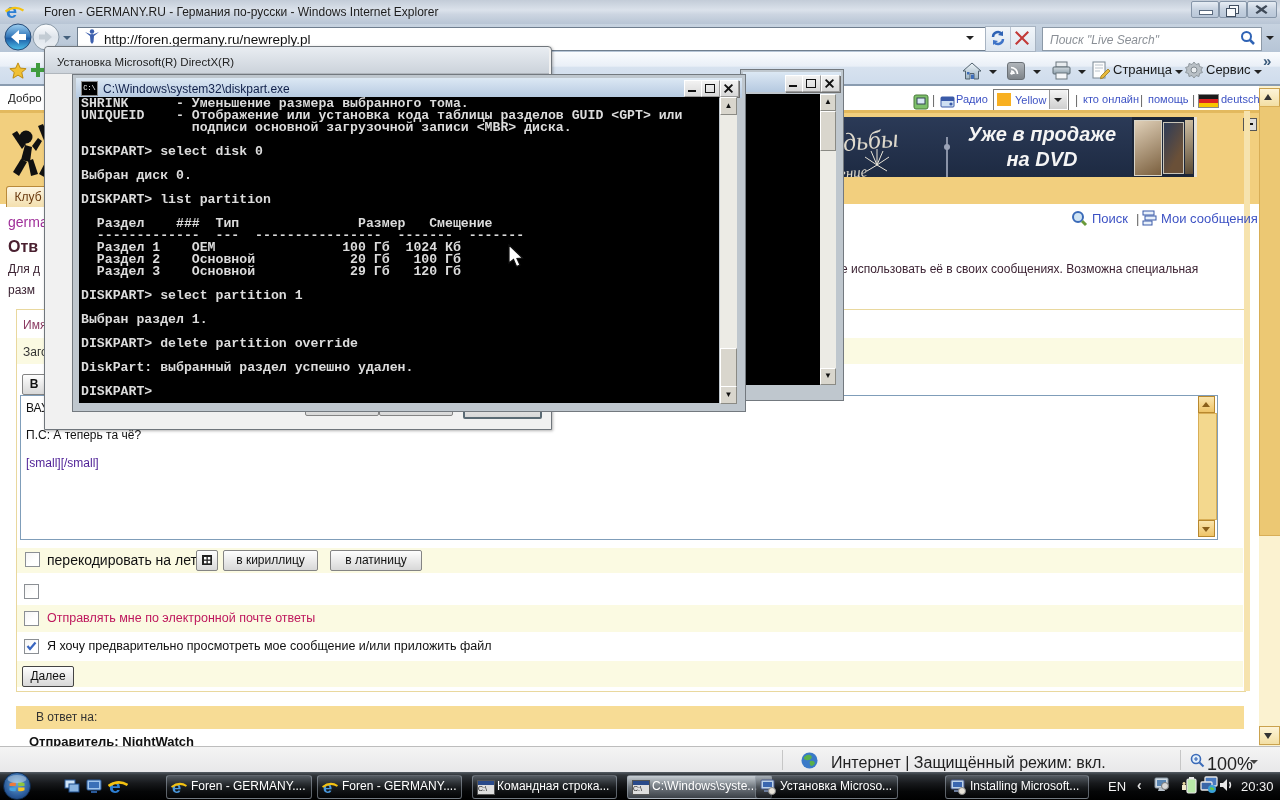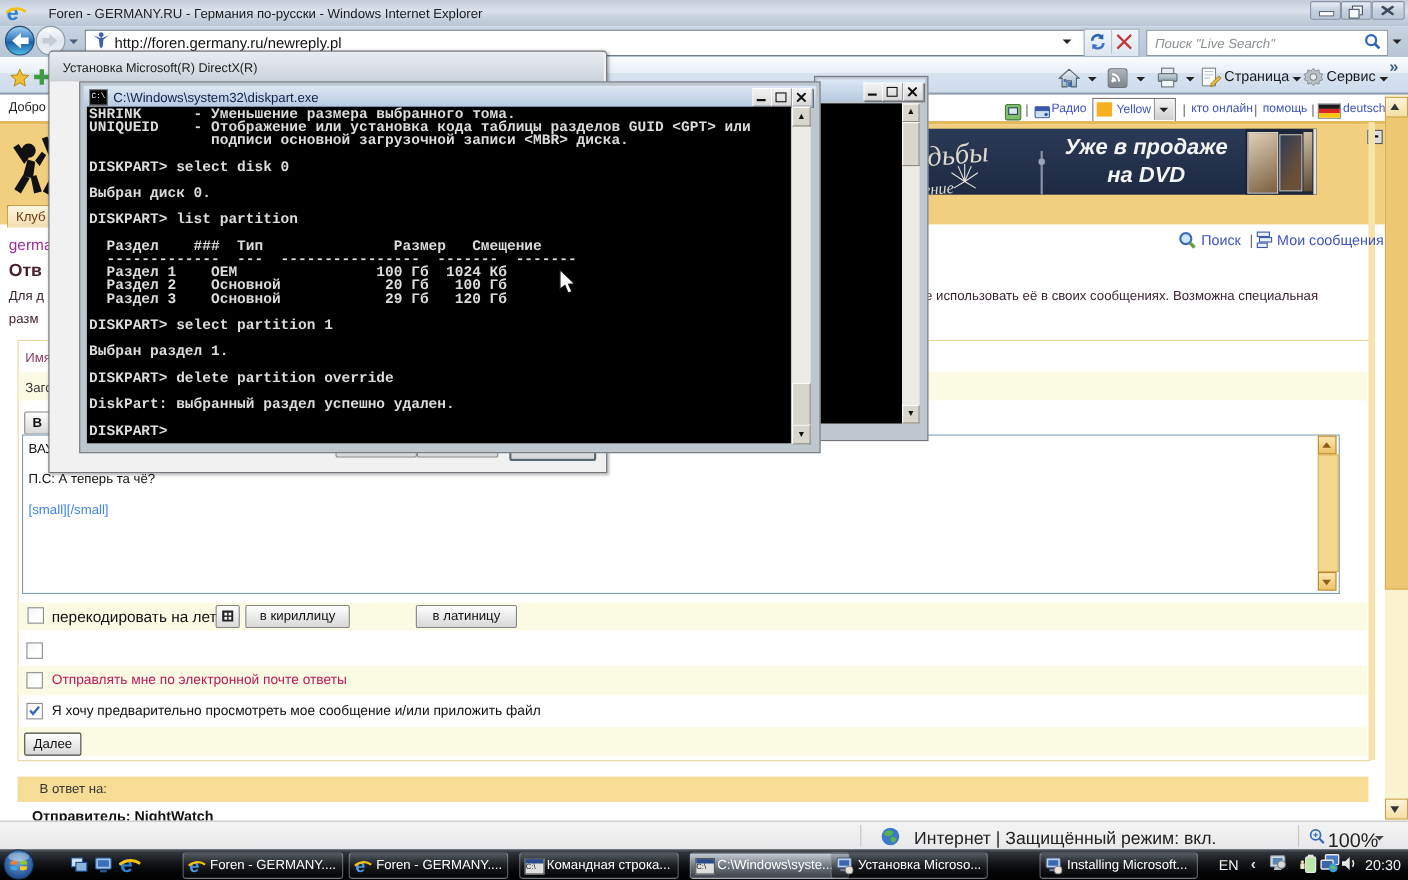--- a/index.html
+++ b/index.html
@@ -148,21 +148,21 @@
 
     <div class="abs" style="left:16px;top:223px;width:1228px;height:381px;border:1px solid #e9d89e;"></div>
     <div class="abs" style="left:17px;top:252px;width:1226px;height:26px;background:#fbfae2;"></div>
     <div class="abs" style="left:23px;top:232px;font-size:12px;color:#8b3a62;">Имя</div>
     <div class="abs" style="left:23px;top:259px;font-size:12px;color:#333;">Заго</div>
     <div class="abs btn" style="left:22px;top:288px;width:22px;height:19px;font-weight:bold;line-height:19px;">В</div>
 
     <div class="abs" style="left:20px;top:309px;width:1196px;height:143px;background:#fff;border:1px solid #7f9db9;"></div>
     <div class="abs" style="left:26px;top:315px;font-size:12px;color:#111;">ВАУ</div>
     <div class="abs" style="left:26px;top:342px;font-size:12px;color:#111;">П.С: А теперь та чё?</div>
-    <div class="abs" style="left:26px;top:370px;font-size:12px;color:#3b82f6;text-align:center;">[small][/small]</div>
+    <div class="abs" style="left:26px;top:370px;font-size:12px;color:#4c1d95;text-align:center;">[small][/small]</div>
 
     <div class="abs" style="left:1198px;top:310px;width:17px;height:141px;background:#f6dfa3;">
       <div class="abs" style="left:0;top:0;width:15px;height:15px;background:linear-gradient(180deg,#fae5ae,#eec468);border:1px solid #b8882e;">
           <div class="dda abs" style="left:3px;top:5px;border-top:none;border-bottom:5px solid #8a5f1a;"></div>
         </div>
       <div class="abs" style="left:0;top:124px;width:15px;height:15px;background:linear-gradient(180deg,#fae5ae,#eec468);border:1px solid #b8882e;">
           <div class="dda abs" style="left:3px;top:6px;border-top:5px solid #8a5f1a;"></div>
         </div>
       <div class="abs" style="left:0;top:17px;width:17px;height:105px;background:#f3d88e;border:1px solid #d8ae56;"></div>
     </div>
@@ -173,21 +173,21 @@
     <div class="abs chk" style="left:25px;top:466px;"></div>
     <div class="abs" style="left:47px;top:466px;font-size:14px;color:#111;">перекодировать на лету</div>
     <div class="abs btn" style="left:196px;top:464px;width:20px;height:19px;"><svg width="12" height="12" viewBox="0 0 12 12" style="margin-top:3px">
           <rect x="1" y="1" width="10" height="10" fill="#222"></rect>
           <rect x="3" y="3" width="2.5" height="2.5" fill="#fff"></rect>
           <rect x="6.8" y="3" width="2.5" height="2.5" fill="#fff"></rect>
           <rect x="3" y="6.8" width="2.5" height="2.5" fill="#fff"></rect>
           <rect x="6.8" y="6.8" width="2.5" height="2.5" fill="#fff"></rect>
         </svg></div>
     <div class="abs btn" style="left:223px;top:464px;width:93px;height:19px;line-height:19px;">в кириллицу</div>
-    <div class="abs btn" style="left:330px;top:464px;width:90px;height:19px;line-height:19px;margin-left:48px;">в латиницу</div>
+    <div class="abs btn" style="left:330px;top:464px;width:90px;height:19px;line-height:19px;">в латиницу</div>
     <div class="abs chk" style="left:24px;top:498px;"></div>
     <div class="abs chk" style="left:24px;top:525px;"></div>
     <div class="abs" style="left:47px;top:525px;font-size:12.5px;color:#be185d;">Отправлять мне по электронной почте ответы</div>
     <div class="abs chk" style="left:24px;top:553px;">
         <svg width="13" height="13" viewBox="0 0 13 13" style="position:absolute;left:0;top:0;">
           <path d="M2.5 6 L5 9 L10.5 2.5" stroke="#3a66c0" stroke-width="2.2" fill="none"></path>
         </svg>
       </div>
     <div class="abs" style="left:47px;top:553px;font-size:12.5px;color:#111;">Я хочу предварительно просмотреть мое сообщение и/или приложить файл</div>
     <div class="abs btn" style="left:22px;top:580px;width:50px;height:19px;line-height:19px;border-color:#444;">Далее</div>

